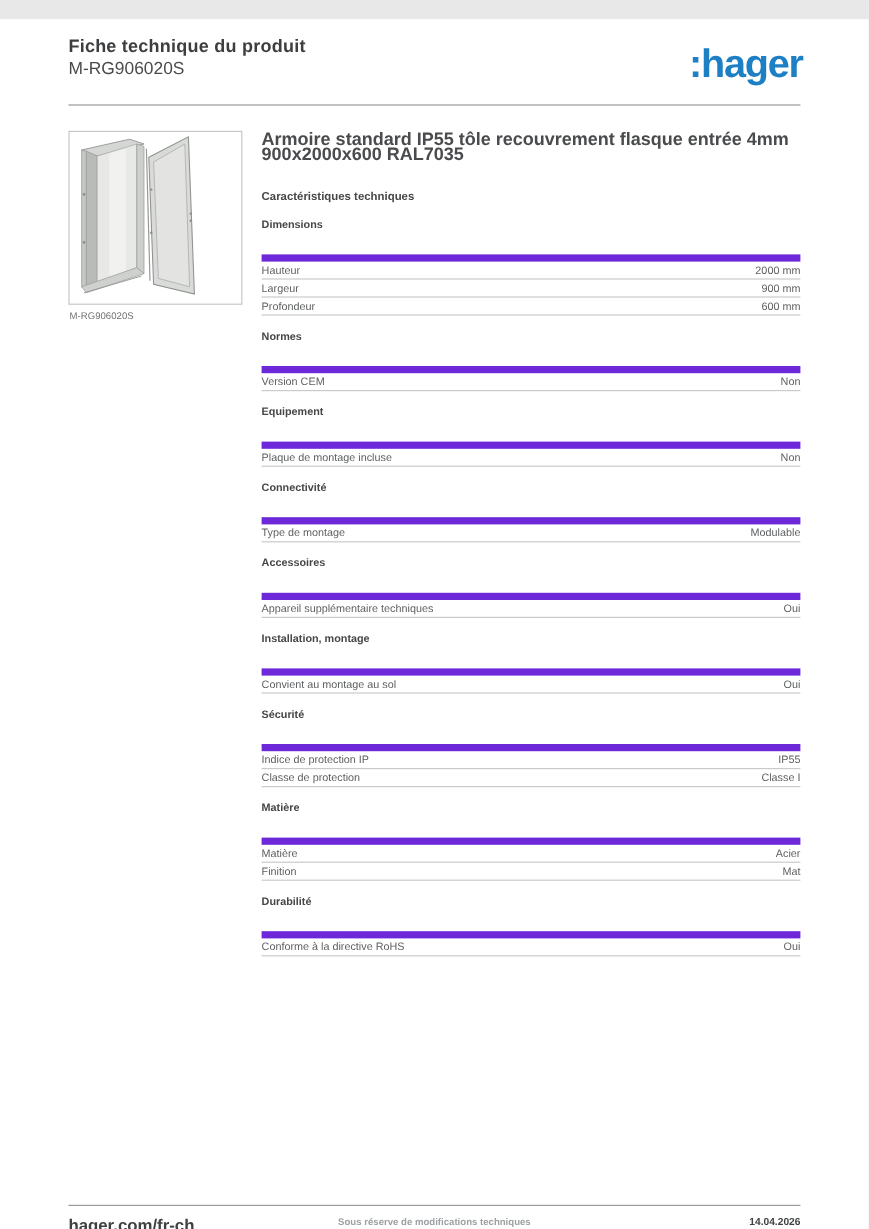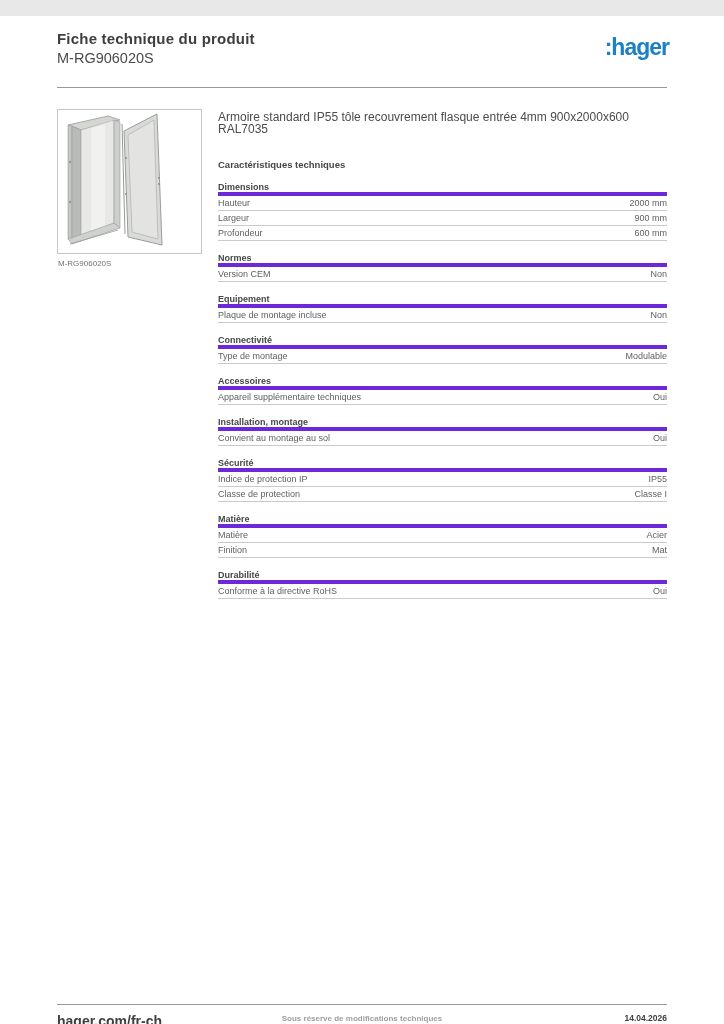--- a/index.html
+++ b/index.html
@@ -4,34 +4,34 @@
 <style>
   html,body { margin:0; padding:0; background:#e8e8e8; }
   .page {
     position:relative; width:724px; height:1024px; margin:16px auto;
     background:#ffffff; font-family:"Liberation Sans", sans-serif;
     overflow:hidden;
   }
   
   .doc-title   { position:absolute; left:57px; top:14px; font-size:15px; font-weight:bold; color:#3d3e40; letter-spacing:.2px; }
   .doc-subtitle{ position:absolute; left:57px; top:34px; font-size:14.5px; color:#4a4b4d; }
-  .logo { position:absolute; right:55px; top:20px; font-size:23px; font-weight:bold; color:#1e80c4; letter-spacing:-1px; line-height:1; }
+  .logo { position:absolute; right:55px; top:20px; font-size:33px; font-weight:bold; color:#1e80c4; letter-spacing:-1px; line-height:1; }
   .rule { position:absolute; left:57px; width:610px; height:1px; background:#97999b; }
   .rule-top    { top:71px; }
   .rule-bottom { top:988px; }
   
   .figure { position:absolute; left:57px; top:93px; width:143px; height:143px; border:1px solid #c6c8c5; background:#fff; }
   .figure svg { display:block; }
   .figure-caption { position:absolute; left:58px; top:243px; font-size:8px; color:#707274; }
   
   .specs-col { position:absolute; left:218px; top:95px; width:449px; }
-  .product-desc  { font-size:12px; font-weight:normal; color:#4a4b4d; line-height:12px; }
+  .product-desc  { font-size:15px; font-weight:bold; color:#4a4b4d; line-height:12px; }
   .specs-heading { margin-top:24px; font-size:9.5px; font-weight:bold; color:#454648; line-height:11px; }
   .spec-section { margin-top:12px; }
-  .spec-section-title { font-size:9px; font-weight:bold; color:#454648; line-height:10px; padding-bottom:0; border-bottom:4px solid #6d28d9; }
+  .spec-section-title { font-size:9px; font-weight:bold; color:#454648; line-height:10px; padding-bottom:20px; border-bottom:6px solid #6d28d9; }
   .spec-row { display:flex; justify-content:space-between; align-items:baseline; font-size:9px; color:#5d5f61; line-height:9px; padding:3px 0 2px; border-bottom:1px solid #c9cacc; }
   .spec-label { text-align:center; }
   .spec-value { text-align:center; white-space:nowrap; }
   
   .footer-left  { position:absolute; left:57px;  top:997px; font-size:14px; font-weight:bold; color:#3f4042; text-decoration:none; }
   .footer-center{ position:absolute; left:0; right:0; top:998px; text-align:center; font-size:8px; color:#9da0a2;font-weight:bold; }
   .footer-right { position:absolute; right:57px; top:997px; font-size:8.5px; font-weight:bold; color:#3f4042; }
 </style>
 </head>
 <body>

